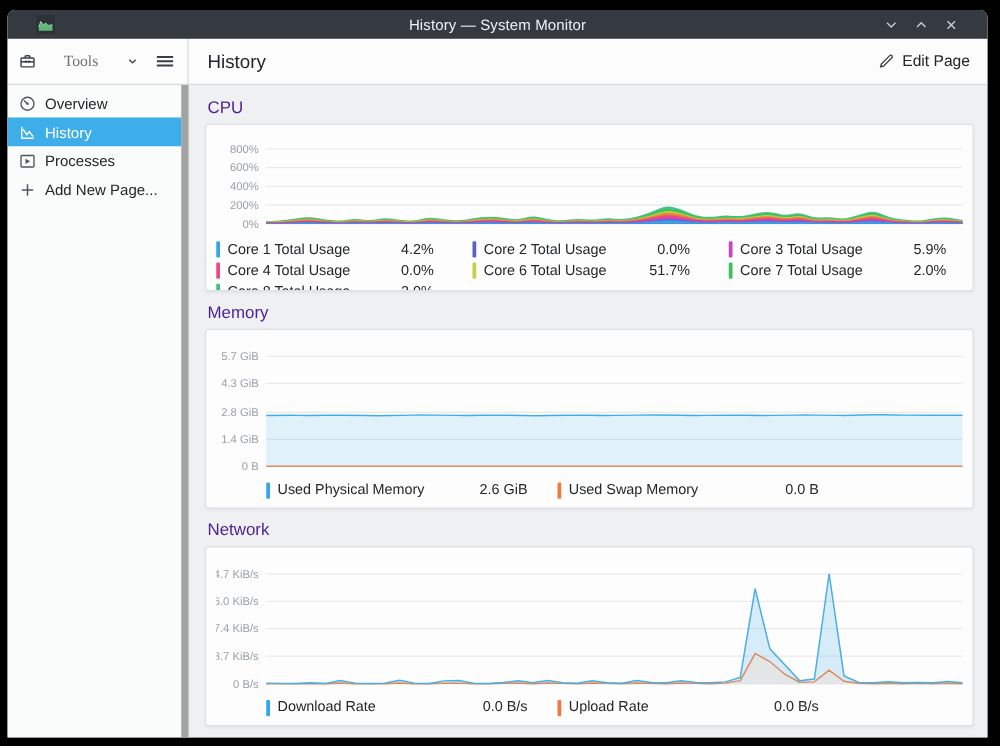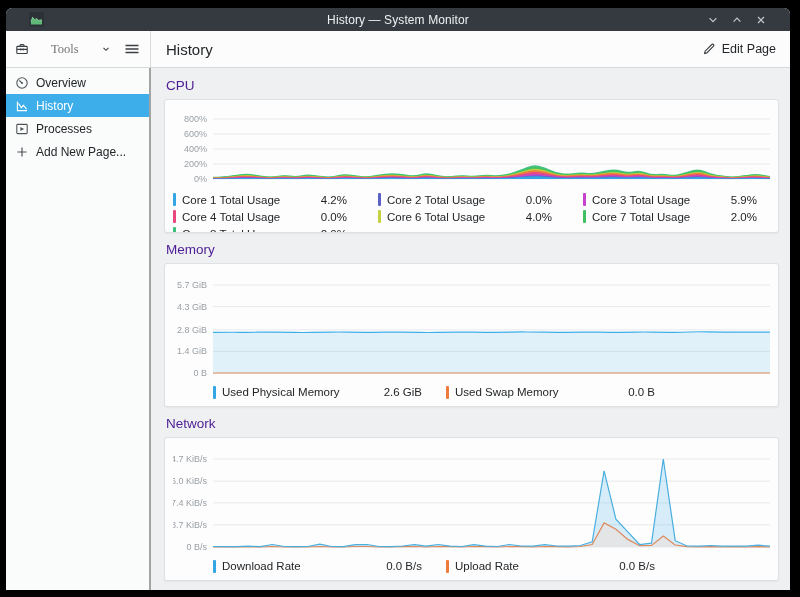--- a/index.html
+++ b/index.html
@@ -23,21 +23,21 @@
   .tools-btn { display:flex; align-items:center; gap:22px; background:none; border:none; font-family:Liberation Serif, serif; font-size:12.5px; color:#737373; }
   .tools-btn svg { display:block; color:#3a3f44; }
   .hamburger-btn { background:none; border:none; display:flex; align-items:center; color:#3a3f44; }
   .chrome-right { flex:1; display:flex; align-items:center; justify-content:space-between; padding:0 14px 0 15px; }
   .page-title { font-size:15px; color:#232629; }
   .edit-btn { display:flex; align-items:center; gap:6px; background:none; border:none; font-family:inherit; font-size:12.5px; color:#232629; }
   .edit-btn svg { display:block; color:#3a3f44; }
 
   
   .body { flex:1; display:flex; min-height:0; }
-  .sidebar { width:145px; flex:0 0 auto; background:#fafbfb; border-right:2px solid #a3a3a3; padding-top:3px; }
+  .sidebar { width:145px; flex:0 0 auto; background:#fafbfb; border-right:6px solid #a3a3a3; padding-top:3px; }
   .sidebar-item { height:23px; display:flex; align-items:center; gap:7px; padding-left:9px; font-size:12px; color:#232629; }
   .sidebar-item .s-icon { width:14px; height:14px; color:#51565b; display:flex; }
   .sidebar-item .s-icon svg { width:14px; height:14px; display:block; }
   .sidebar-item.selected { background:#3daee9; color:#ffffff; }
   .sidebar-item.selected .s-icon { color:#ffffff; }
 
   .content { flex:1; padding:5px 13px 0; overflow:hidden; background:#eff0f1; }
   .sec { margin-bottom:9px; }
   .sec-title { font-size:13.5px; font-weight:400; color:#4c1d95; margin:5px 0 6px 2px; line-height:15px; }
   .card { background:#fdfdfd; border:1px solid #dee0e2; border-radius:3px; box-shadow:0 1px 2px rgba(0,0,0,0.05);
@@ -207,21 +207,21 @@
                   <span class="legend-val">5.9%</span>
                 </div>
                 <div class="legend-item">
                   <span class="legend-marker" style="background: rgb(232, 72, 127);"></span>
                   <span class="legend-name">Core 4 Total Usage</span>
                   <span class="legend-val">0.0%</span>
                 </div>
                 <div class="legend-item">
                   <span class="legend-marker" style="background: rgb(198, 209, 64);"></span>
                   <span class="legend-name">Core 6 Total Usage</span>
-                  <span class="legend-val">4.0%</span>
+                  <span class="legend-val">51.7%</span>
                 </div>
                 <div class="legend-item">
                   <span class="legend-marker" style="background: rgb(63, 192, 95);"></span>
                   <span class="legend-name">Core 7 Total Usage</span>
                   <span class="legend-val">2.0%</span>
                 </div>
                 <div class="legend-item">
                   <span class="legend-marker" style="background: rgb(60, 192, 124);"></span>
                   <span class="legend-name">Core 8 Total Usage</span>
                   <span class="legend-val">2.0%</span>

